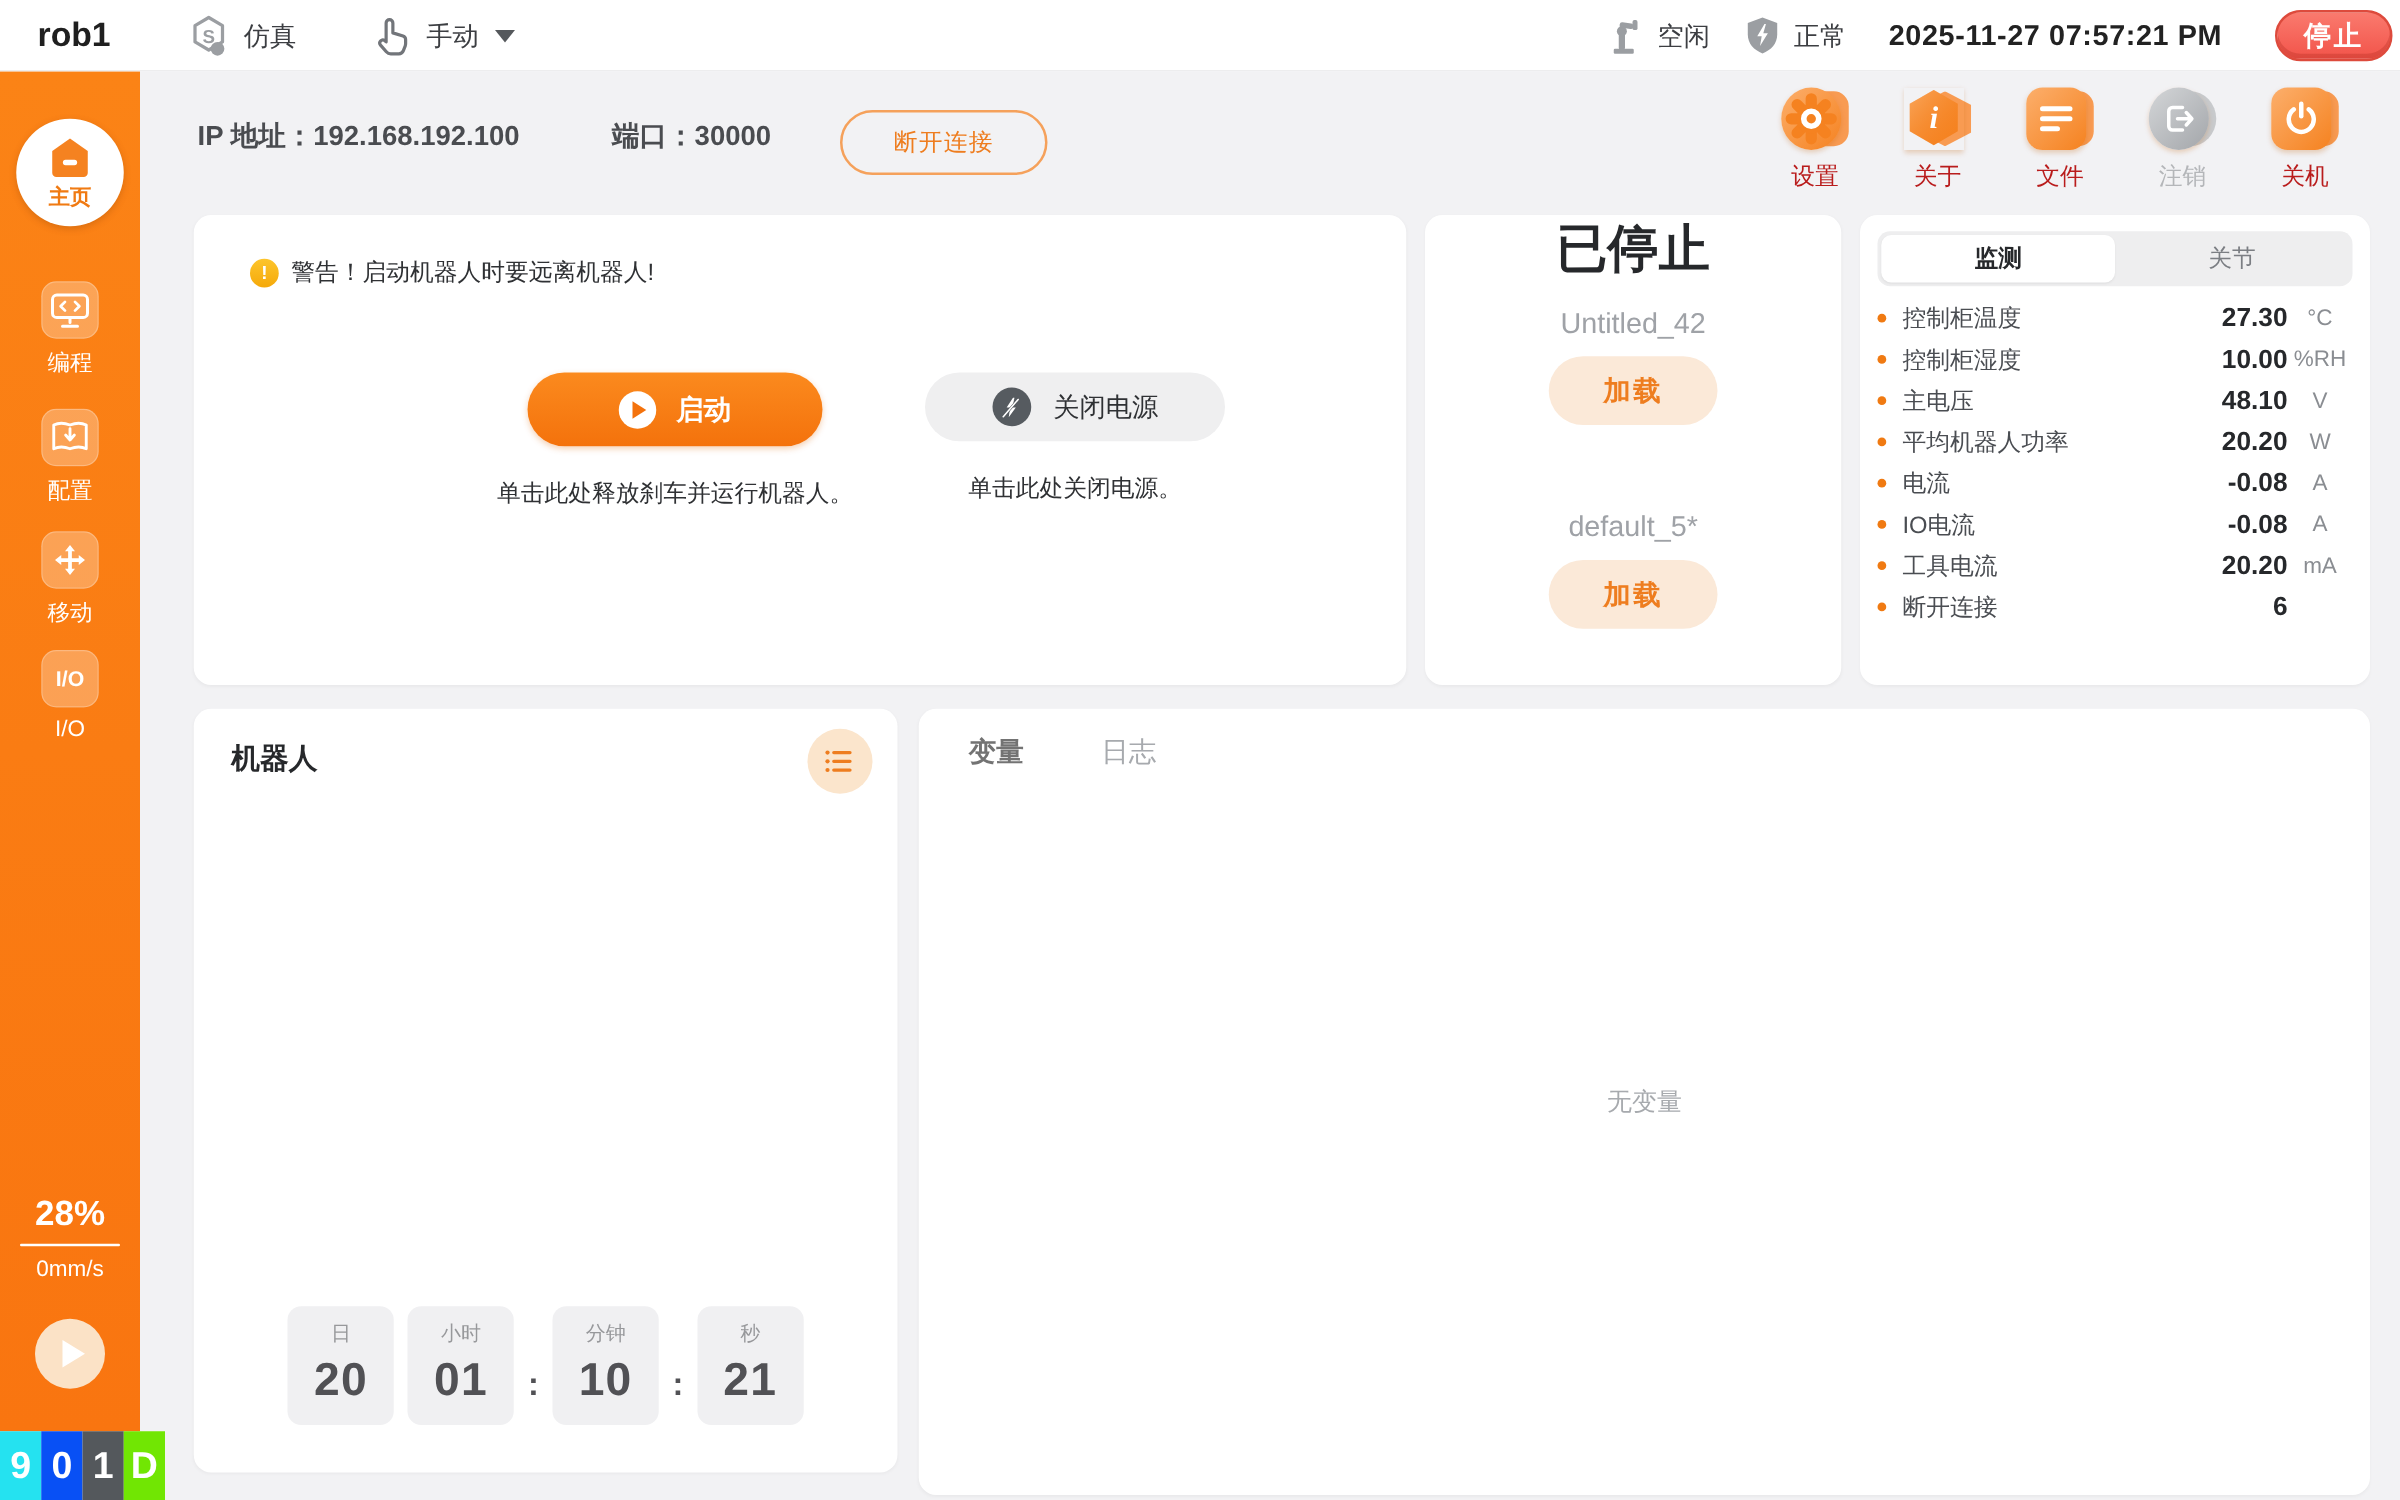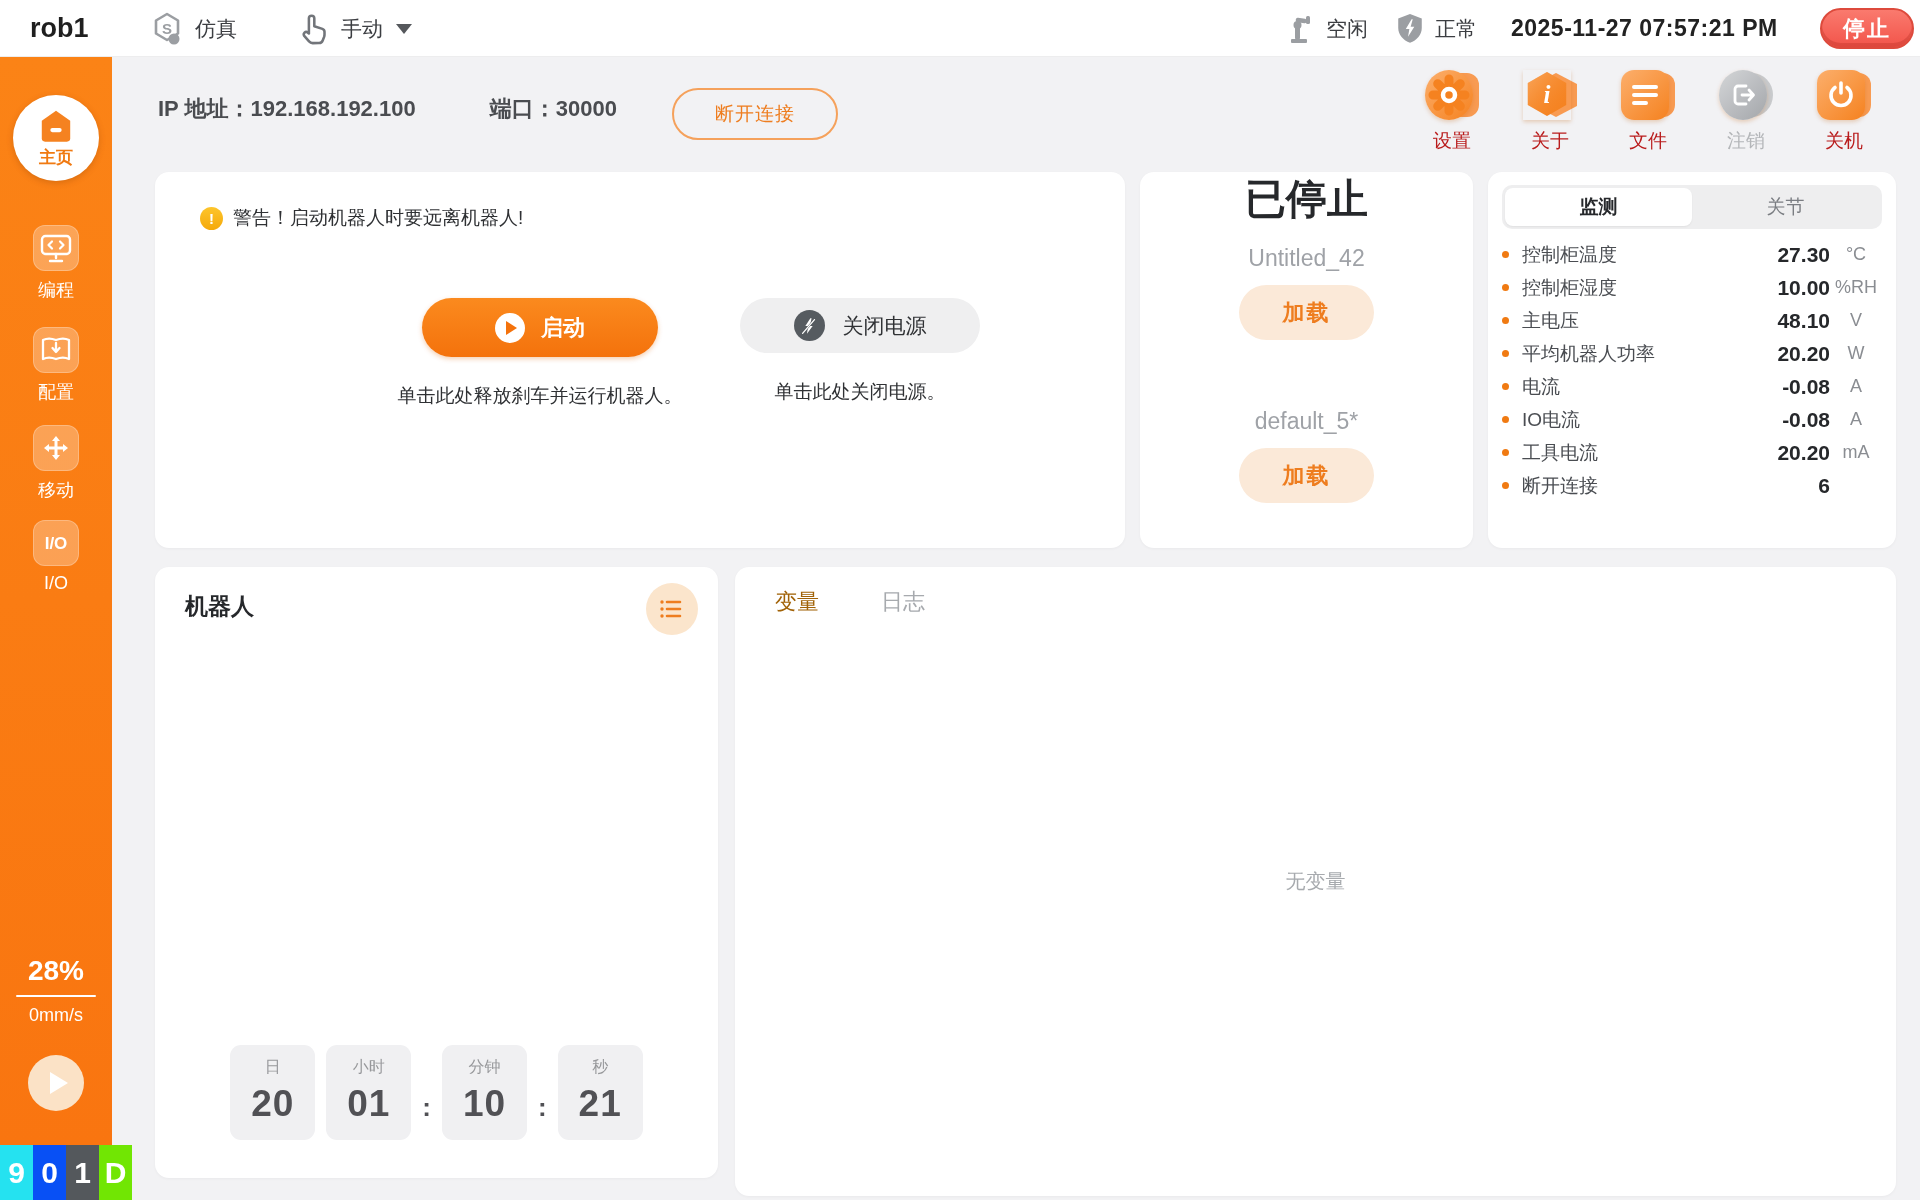--- a/index.html
+++ b/index.html
@@ -98,21 +98,21 @@
   .list-btn { position:absolute; right:20px; top:16px; width:52px; height:52px; border-radius:50%; background:#FBE5CC; display:flex; align-items:center; justify-content:center; cursor:pointer; }
   .timer { position:absolute; left:0; bottom:38px; width:563px; display:flex; align-items:center; justify-content:center; gap:11px; }
   .t-box { width:85px; height:95px; background:#F0F0F2; border-radius:11px; display:flex; flex-direction:column; align-items:center; padding-top:12px; }
   .t-lbl { font-size:16px; color:#97989B; }
   .t-val { font-size:37px; font-weight:bold; color:#515155; margin-top:5px; letter-spacing:1px; }
   .t-colon { font-size:26px; font-weight:bold; color:#515155; padding-top:30px; }
 
   
   .var-tabs { position:absolute; left:40px; top:20px; display:flex; gap:62px; align-items:center; }
   .var-tab { position:relative; font-size:22px; color:#A7AAAE; cursor:pointer; }
-  .var-tab.active { color:#a16207; font-weight:normal; }
+  .var-tab.active { color:#737373; font-weight:bold; }
   .tab-hl { position:absolute; left:-22px; top:10px; width:118px; height:34px; border-radius:50%; background:radial-gradient(ellipse at 28% 45%, #F49B57 0%, #F8CBA1 45%, #FBE3CC 70%, rgba(251,227,204,0) 100%); z-index:0; }
   .var-tab.active span { position:relative; z-index:1; }
   .var-empty { position:absolute; left:0; top:0; width:100%; height:100%; display:flex; align-items:center; justify-content:center; font-size:20px; color:#A7AAAE; }
 
   svg { display:block; }
 </style>
 </head>
 <body>
 
 <div class="screen">

